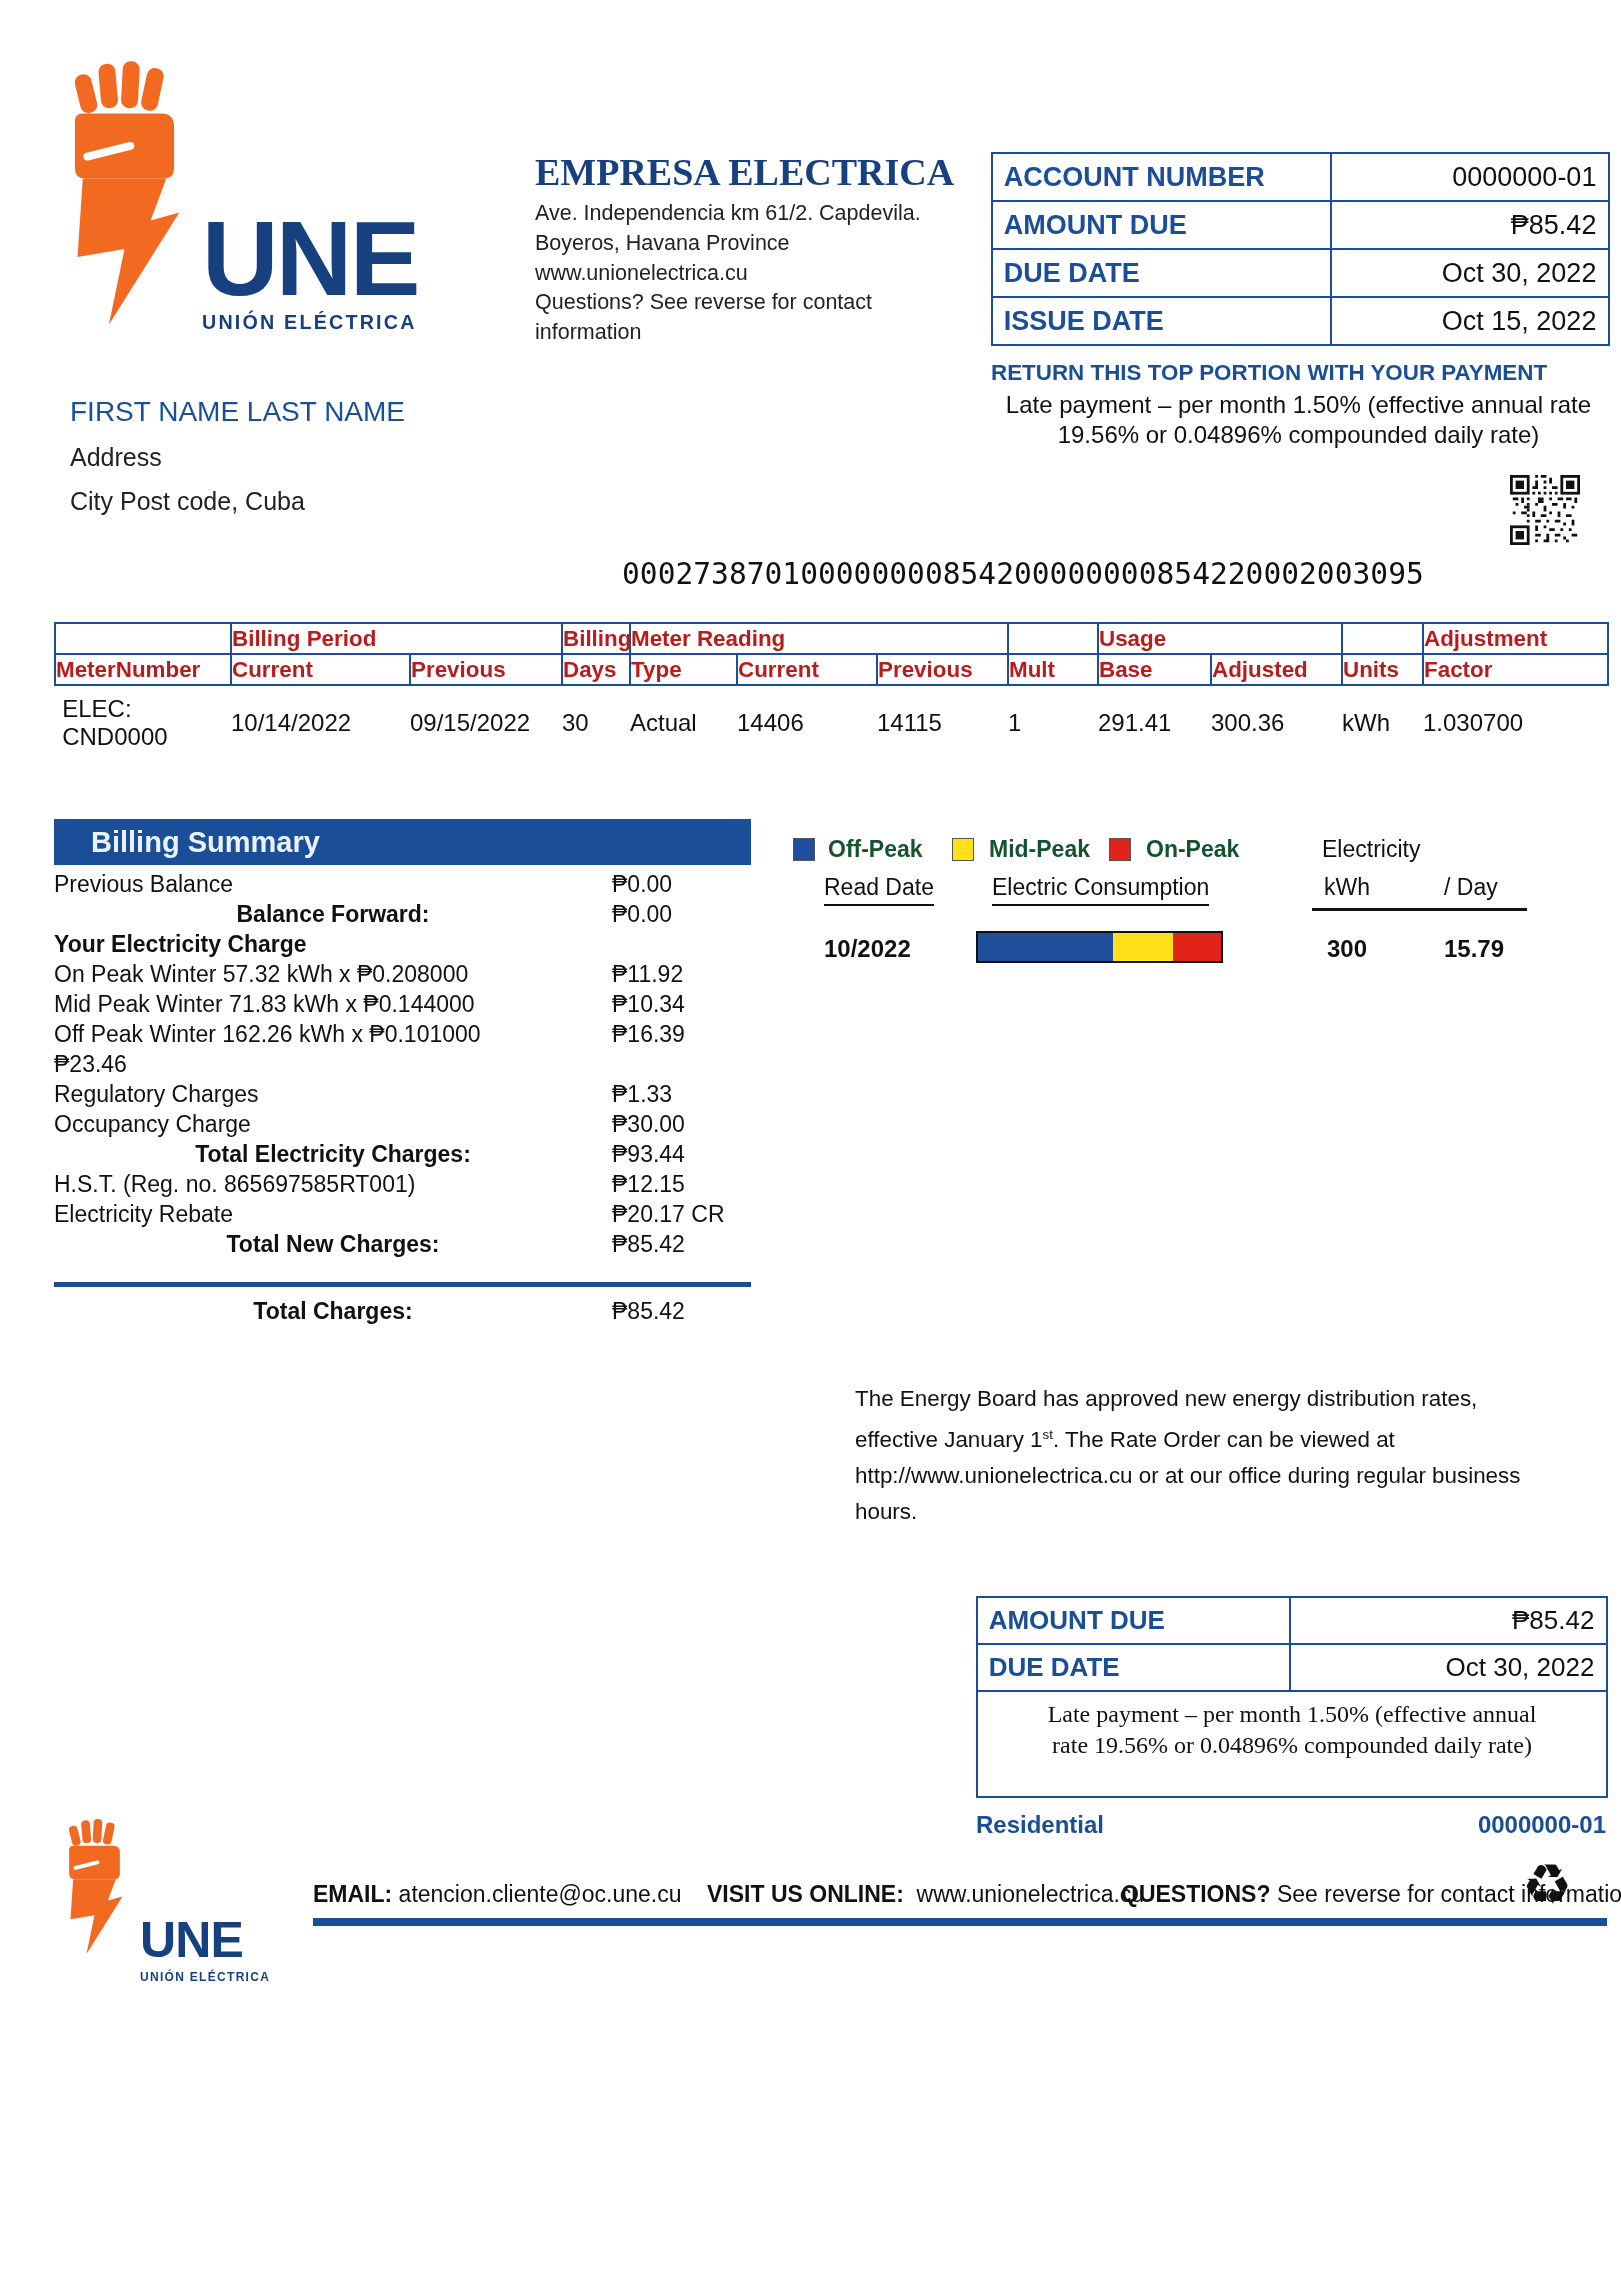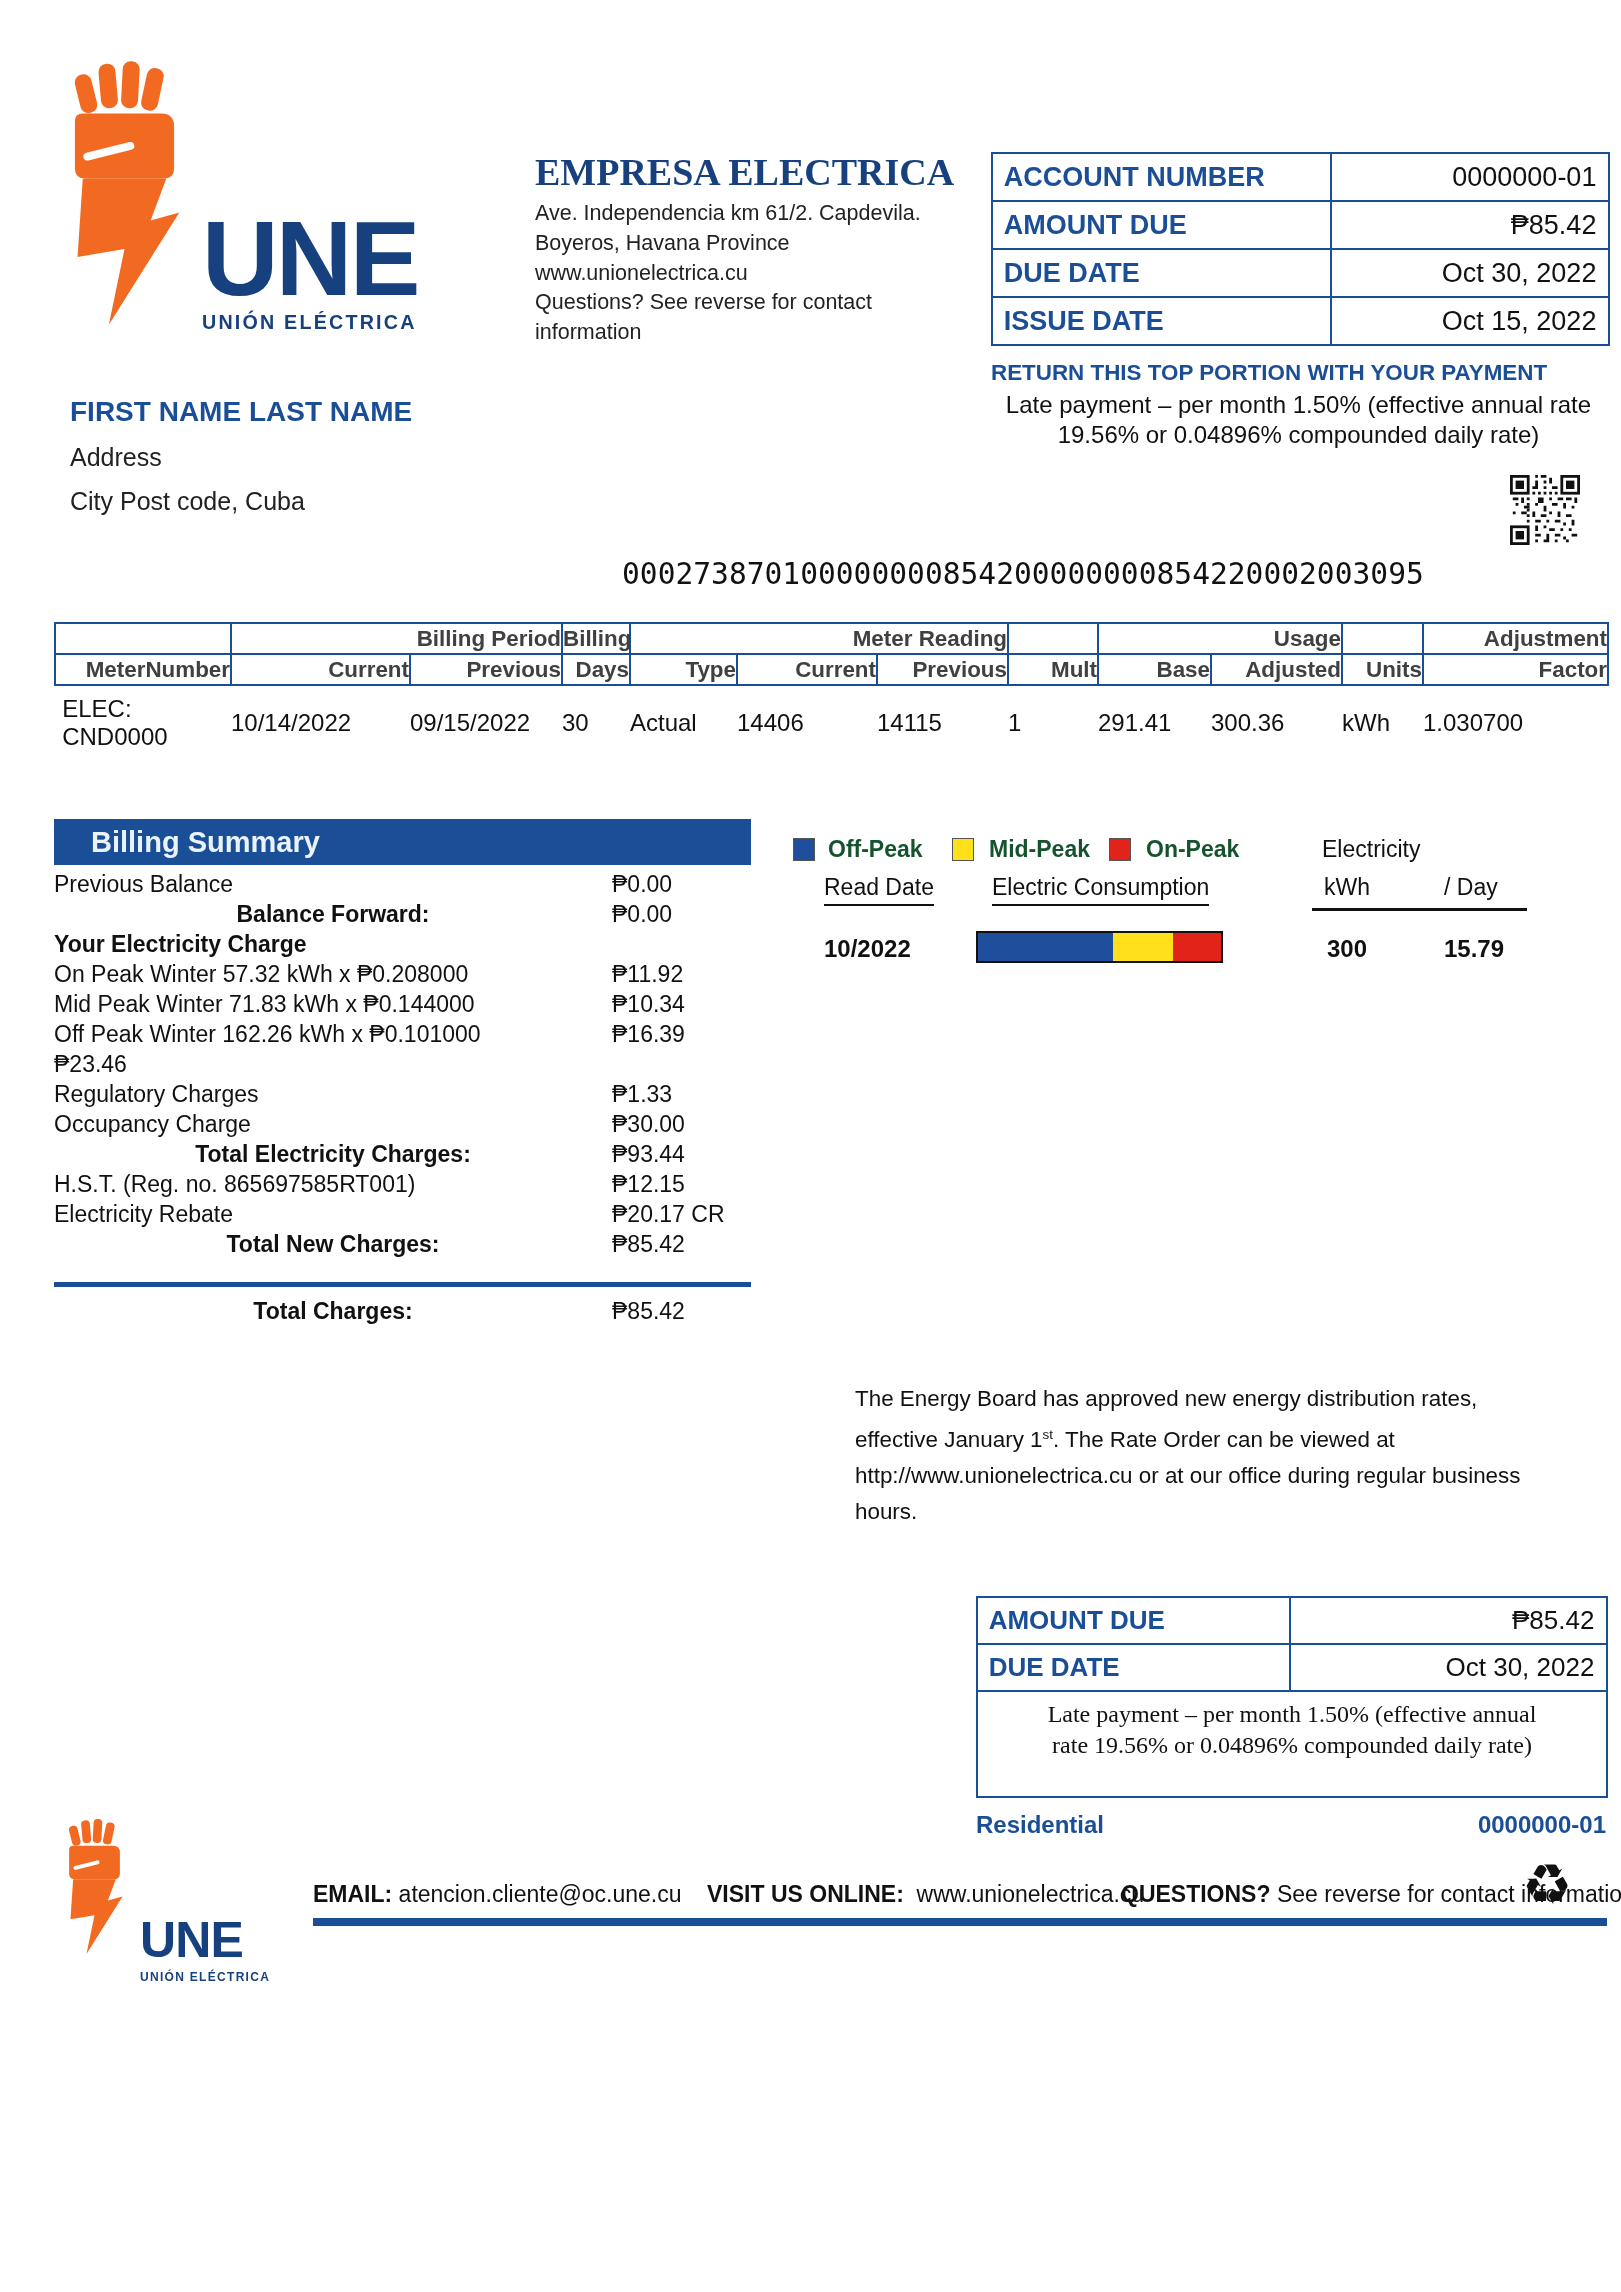--- a/index.html
+++ b/index.html
@@ -29,29 +29,29 @@
   td.bb-label { font-weight:bold; color:#1A4F97; padding-left:10.7px; }
   td.bb-value { text-align:right; padding-right:11.6px; color:#111; }
   .acct td { height:48px; font-size:27px; }
   .remit td { height:47px; font-size:26px; }
   .remit .note-cell { height:106px; vertical-align:top; text-align:center; font-size:24px; line-height:31px; padding-top:7.2px; color:#111; font-weight:normal;font-family:Liberation Serif, serif; }
 
   .return-note { font-size:22.4px; font-weight:bold; color:#1A4F97; text-align:left; }
   .late-note { font-size:24px; line-height:29.6px; text-align:center; color:#111; }
 
   
-  .cust-name { font-size:28px; font-weight:bold; color:#1A4F97; }
+  .cust-name { font-size:28px; font-weight:normal; color:#1A4F97; }
   .cust-line { font-size:25px; margin-top:15px; color:#222; }
 
   
   .scanline { font-family:"DejaVu Sans Mono",monospace; font-size:29.6px; color:#111; letter-spacing:0px; }
 
   
   table.meter { border-collapse:collapse; table-layout:fixed; width:1552px; }
-  table.meter thead th { border:2.7px solid #1A4F97; font-size:22.4px; font-weight:bold; color:#404040; height:31px; text-align:right; background:#fff;margin-top:18px; }
+  table.meter thead th { border:2.7px solid #1A4F97; font-size:22.4px; font-weight:bold; color:#b91c1c; height:31px; text-align:left; background:#fff;margin-top:18px; }
   table.meter tbody td { border:none; font-size:24px; color:#111; text-align:left; padding-top:9px; }
   table.meter tbody td:first-child { text-align:left; padding-left:7.2px; }
 
   
   .bs-title { height:46px; background:#1A4F97; color:#EAF3FB; font-size:29px; font-weight:bold; display:flex; align-items:center; padding-left:37px; }
   .bs-rows { margin-top:4.5px; }
   .bs-row { display:flex; height:30px; align-items:center; font-size:23px; color:#111; }
   .bs-label { width:558px; }
   .bs-amt { flex:1; }
   .bs-row.bold .bs-label { font-weight:bold; }

